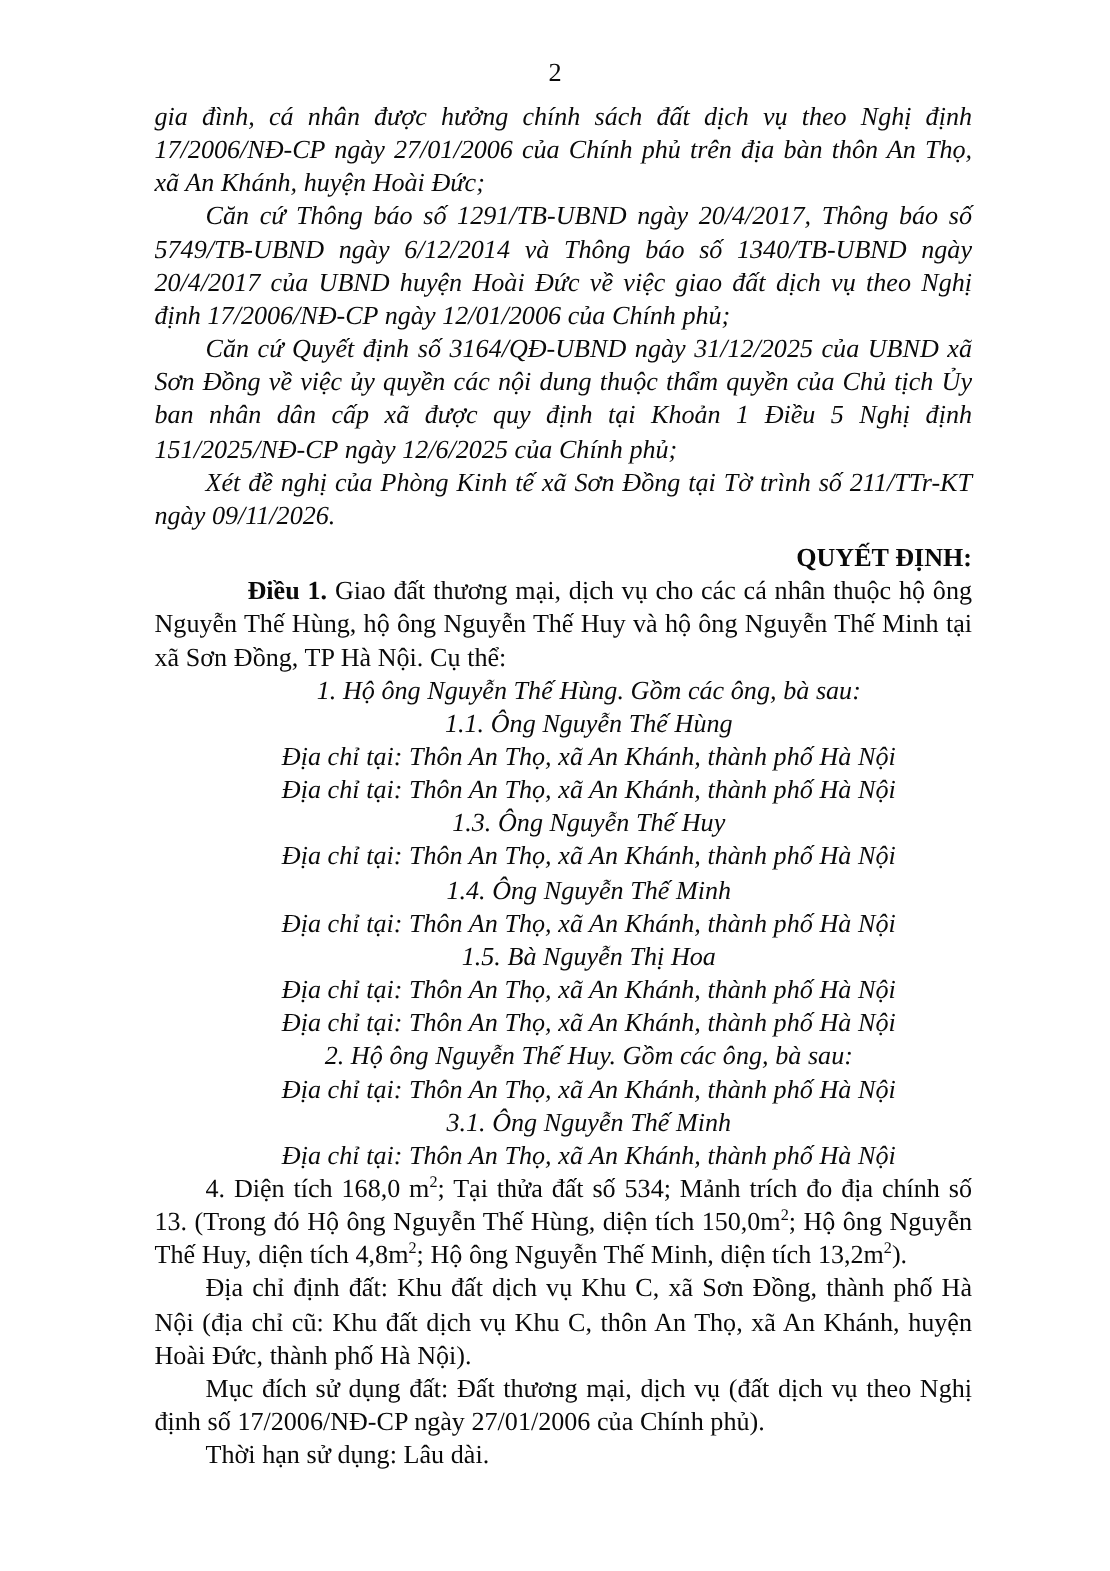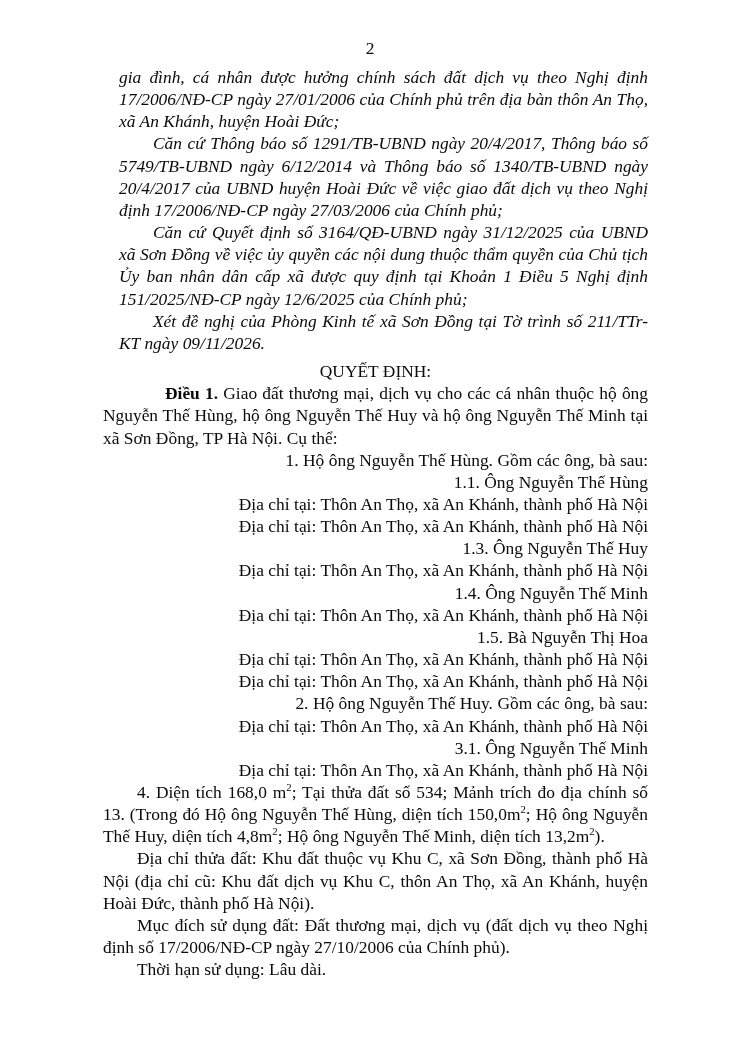--- a/index.html
+++ b/index.html
@@ -44,50 +44,51 @@
     font-size: 17.4px;
     line-height: 22.15px;
     text-align: justify;
     text-justify: inter-word;
     hyphens: none;
     word-spacing: 0.1px;
   }
   p.just { text-align: justify; }
   p.left { text-align: left; }
   p.indent { text-indent: 34px; }
-  p.italic { font-style: italic; margin-left: 16px; }
+  p.italic { font-style: italic; }
   p.center {
-    text-align: center;
-    font-weight: normal;
+    text-align: right;
+    font-weight: bold;
   }
   p.heading-gap { margin-top: 6px; }
   .b { font-weight: bold; margin-left: 28px; }
   .list-line {
     padding-left: 34px;
-    text-align: right;
+    text-align: center;
+    font-style: italic;
   }
   sup {
     font-size: 0.62em;
     vertical-align: super;
     line-height: 0;
   }
   
 </style>
 </head>
 <body>
 
 <div class="page">
 
   <div class="page-number">2</div>
 
   <div class="content">
 
     <p class="just italic">gia đình, cá nhân được hưởng chính sách đất dịch vụ theo Nghị định 17/2006/NĐ-CP ngày 27/01/2006 của Chính phủ trên địa bàn thôn An Thọ, xã An Khánh, huyện Hoài Đức;</p>
 
-    <p class="just italic indent">Căn cứ Thông báo số 1291/TB-UBND ngày 20/4/2017, Thông báo số 5749/TB-UBND ngày 6/12/2014 và Thông báo số 1340/TB-UBND ngày 20/4/2017 của UBND huyện Hoài Đức về việc giao đất dịch vụ theo Nghị định 17/2006/NĐ-CP ngày 27/03/2006 của Chính phủ;</p>
+    <p class="just italic indent">Căn cứ Thông báo số 1291/TB-UBND ngày 20/4/2017, Thông báo số 5749/TB-UBND ngày 6/12/2014 và Thông báo số 1340/TB-UBND ngày 20/4/2017 của UBND huyện Hoài Đức về việc giao đất dịch vụ theo Nghị định 17/2006/NĐ-CP ngày 12/01/2006 của Chính phủ;</p>
 
     <p class="just italic indent">Căn cứ Quyết định số 3164/QĐ-UBND ngày 31/12/2025 của UBND xã Sơn Đồng về việc ủy quyền các nội dung thuộc thẩm quyền của Chủ tịch Ủy ban nhân dân cấp xã được quy định tại Khoản 1 Điều 5 Nghị định 151/2025/NĐ-CP ngày 12/6/2025 của Chính phủ;</p>
 
     <p class="just italic indent">Xét đề nghị của Phòng Kinh tế xã Sơn Đồng tại Tờ trình số 211/TTr-KT ngày 09/11/2026.</p>
 
     <p class="center heading-gap">QUYẾT ĐỊNH:</p>
 
     <p class="just indent"><span class="b">Điều 1.</span> <span>Giao đất thương mại, dịch vụ cho các cá nhân thuộc hộ ông Nguyễn Thế Hùng, hộ ông Nguyễn Thế Huy và hộ ông Nguyễn Thế Minh tại xã Sơn Đồng, TP Hà Nội. Cụ thể:</span></p>
 
     <p class="list-line">1. Hộ ông Nguyễn Thế Hùng. Gồm các ông, bà sau:</p>
@@ -103,20 +104,20 @@
     <p class="list-line">Địa chỉ tại: Thôn An Thọ, xã An Khánh, thành phố Hà Nội</p>
 
     <p class="list-line">2. Hộ ông Nguyễn Thế Huy. Gồm các ông, bà sau:</p>
     <p class="list-line">Địa chỉ tại: Thôn An Thọ, xã An Khánh, thành phố Hà Nội</p>
 
     <p class="list-line">3.1. Ông Nguyễn Thế Minh</p>
     <p class="list-line">Địa chỉ tại: Thôn An Thọ, xã An Khánh, thành phố Hà Nội</p>
 
     <p class="just indent"><span>4. Diện tích 168,0 m</span><sup>2</sup><span>; Tại thửa đất số  534; Mảnh trích đo địa chính số 13. (Trong đó Hộ ông Nguyễn Thế Hùng, diện tích 150,0m</span><sup>2</sup><span>; Hộ ông Nguyễn Thế Huy, diện tích 4,8m</span><sup>2</sup><span>; Hộ ông Nguyễn Thế Minh, diện tích 13,2m</span><sup>2</sup><span>).</span></p>
 
-    <p class="just indent">Địa chỉ thửa đất: Khu đất thuộc vụ Khu C, xã Sơn Đồng, thành phố Hà Nội (địa chỉ cũ: Khu đất dịch vụ Khu C, thôn An Thọ, xã An Khánh, huyện Hoài Đức, thành phố Hà Nội).</p>
+    <p class="just indent">Địa chỉ định đất: Khu đất dịch vụ Khu C, xã Sơn Đồng, thành phố Hà Nội (địa chỉ cũ: Khu đất dịch vụ Khu C, thôn An Thọ, xã An Khánh, huyện Hoài Đức, thành phố Hà Nội).</p>
 
-    <p class="just indent">Mục đích sử dụng đất: Đất thương mại, dịch vụ (đất dịch vụ theo Nghị định số 17/2006/NĐ-CP ngày 27/10/2006 của Chính phủ).</p>
+    <p class="just indent">Mục đích sử dụng đất: Đất thương mại, dịch vụ (đất dịch vụ theo Nghị định số 17/2006/NĐ-CP ngày 27/01/2006 của Chính phủ).</p>
 
     <p class="left indent">Thời hạn sử dụng: Lâu dài.</p>
 
   </div>
 </div>
 
 </body></html>

